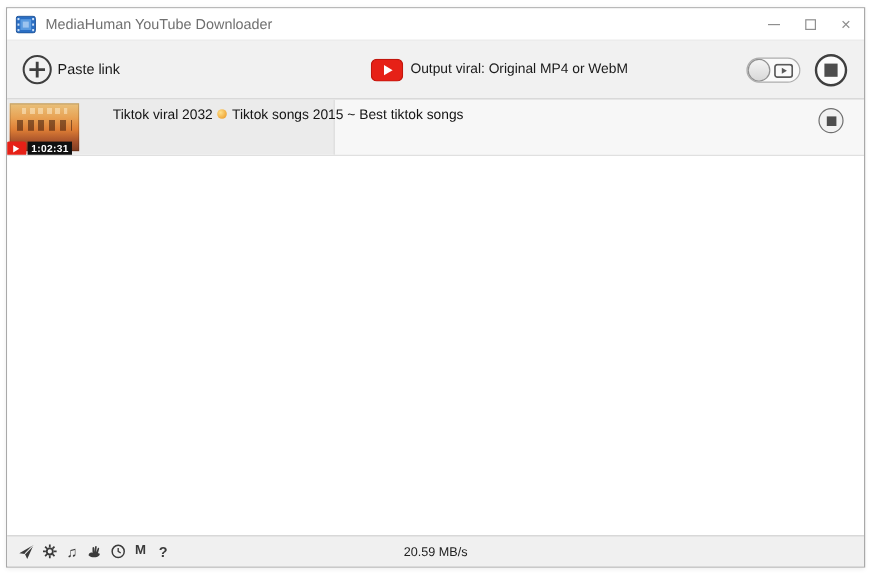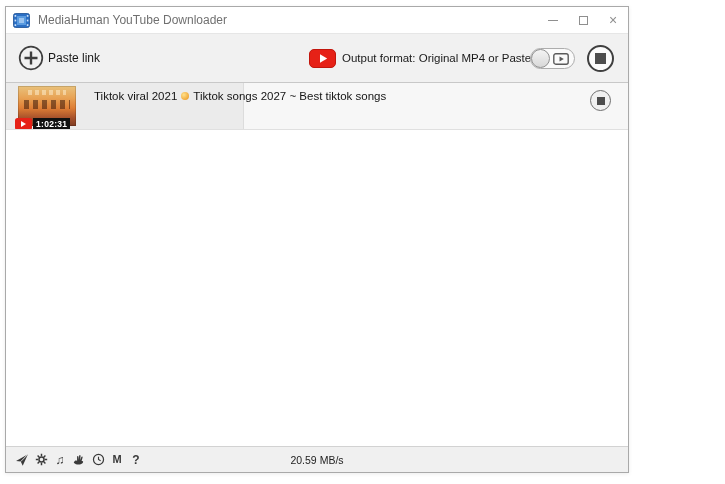--- a/index.html
+++ b/index.html
@@ -1,19 +1,19 @@
 <!DOCTYPE html>
 <html><head>
 <meta charset="utf-8">
 <style>
   * { margin:0; padding:0; box-sizing:border-box; }
   html,body { width:725px; height:484px; background:#ffffff; font-family:"Liberation Sans", sans-serif; overflow:hidden; }
 
   .window {
-    position:absolute; left:5px; top:6px; width:624px; height:467px;
+    position:absolute; left:5px; top:6px; width:716px; height:467px;
     background:#ffffff; border:1px solid #a9a9a9;
     box-shadow:0 1px 4px rgba(0,0,0,.08);
     display:flex; flex-direction:column;
   }
 
   
   .titlebar { height:27px; background:#ffffff; border-bottom:1px solid #e6e6e6;
     display:flex; align-items:center; padding-left:7px; flex:0 0 auto; }
   .app-icon { width:17px; height:15px; flex:0 0 auto; }
   .title-text { font-size:12px; color:#707070; margin-left:8px; white-space:nowrap; }
@@ -37,21 +37,21 @@
   .toggle-knob { position:absolute; left:0px; top:0px; width:19px; height:19px; border-radius:50%;
     background:linear-gradient(#f4f4f4,#d8d8d8); border:1px solid #909090; }
   .toggle-ico { position:absolute; right:5px; top:4px; }
   .stop-circle-lg { width:27px; height:27px; border:2px solid #3f3f3f; border-radius:50%; background:#fbfbfb;
     display:flex; align-items:center; justify-content:center; }
   .stop-square-lg { width:11px; height:11px; background:#4d4d4d; }
 
   
   .download-row { position:relative; height:47px; background:#f7f7f7; border-bottom:1px solid #e0e0e0; overflow:hidden; flex:0 0 auto; }
   .progress-fill { position:absolute; left:0; top:0; bottom:0; background:#ebebeb; border-right:1px solid #dcdcdc; }
-  .thumb { position:absolute; left:12px; top:3px; width:58px; height:40px;
+  .thumb { position:absolute; left:2px; top:3px; width:58px; height:40px;
     background:linear-gradient(180deg,#e9c27c 0%,#e8a254 30%,#de7e35 55%,#a6512b 80%,#7e3c22 100%);
     box-shadow:inset 0 0 0 1px rgba(0,0,0,.15); overflow:visible; }
   .thumb-smudge { position:absolute; left:6px; top:14px; width:46px; height:9px;
     background:repeating-linear-gradient(90deg, rgba(60,25,10,.55) 0 5px, rgba(60,25,10,0) 5px 9px); }
   .thumb-smudge2 { position:absolute; left:10px; top:4px; width:38px; height:5px;
     background:repeating-linear-gradient(90deg, rgba(255,240,210,.5) 0 4px, rgba(255,240,210,0) 4px 7px); }
   .yt-badge { position:absolute; left:-3px; bottom:-4px; width:17px; height:12px; background:#e62117; border-radius:2.5px;
     display:flex; align-items:center; justify-content:center; }
   .yt-badge-tri { width:0; height:0; border-left:5px solid #ffffff; border-top:3px solid transparent; border-bottom:3px solid transparent; }
   .duration-badge { position:absolute; left:15px; bottom:-4px; background:#101010; color:#ffffff;
@@ -116,21 +116,21 @@
       </svg>
       <span class="tool-label">Paste link</span>
     </div>
 
 
     <div class="center-group">
       <svg width="27" height="19" viewBox="0 0 27 19">
         <rect x="0.5" y="0.5" width="26" height="18" rx="4.5" fill="#e62117" stroke="#c2160d" stroke-width="1"></rect>
         <path d="M11 5.2 L18.2 9.5 L11 13.8 Z" fill="#ffffff"></path>
       </svg>
-      <span class="center-label">Output format: Original MP4 or Paste</span>
+      <span class="center-label">Output viral: Original MP4 or WebM</span>
     </div>
 
     <div class="right-group">
       <div class="toggle">
         <div class="toggle-knob"></div>
         <svg class="toggle-ico" width="16" height="12" viewBox="0 0 16 12">
           <rect x="0.8" y="0.8" width="14.4" height="10.4" rx="2" fill="none" stroke="#5a5a5a" stroke-width="1.4"></rect>
           <path d="M6.5 3.5 L10.8 6 L6.5 8.5 Z" fill="#5a5a5a"></path>
         </svg>
       </div>
@@ -145,21 +145,21 @@
 
     <div class="thumb">
       <div class="thumb-smudge2"></div>
       <div class="thumb-smudge"></div>
       <div class="yt-badge">
           <div class="yt-badge-tri"></div>
         </div>
       <div class="duration-badge">1:02:31</div>
     </div>
 
-    <div class="row-title"><span>Tiktok viral 2021</span><span class="emoji-dot"></span><span>Tiktok songs 2027 ~ Best tiktok songs</span></div>
+    <div class="row-title"><span>Tiktok viral 2032</span><span class="emoji-dot"></span><span>Tiktok songs 2015 ~ Best tiktok songs</span></div>
 
 
     <div class="row-stop-btn">
       <div class="stop-square-sm"></div>
     </div>
   </div>
 
   <div class="main-empty"></div>
 
   <div class="statusbar">

